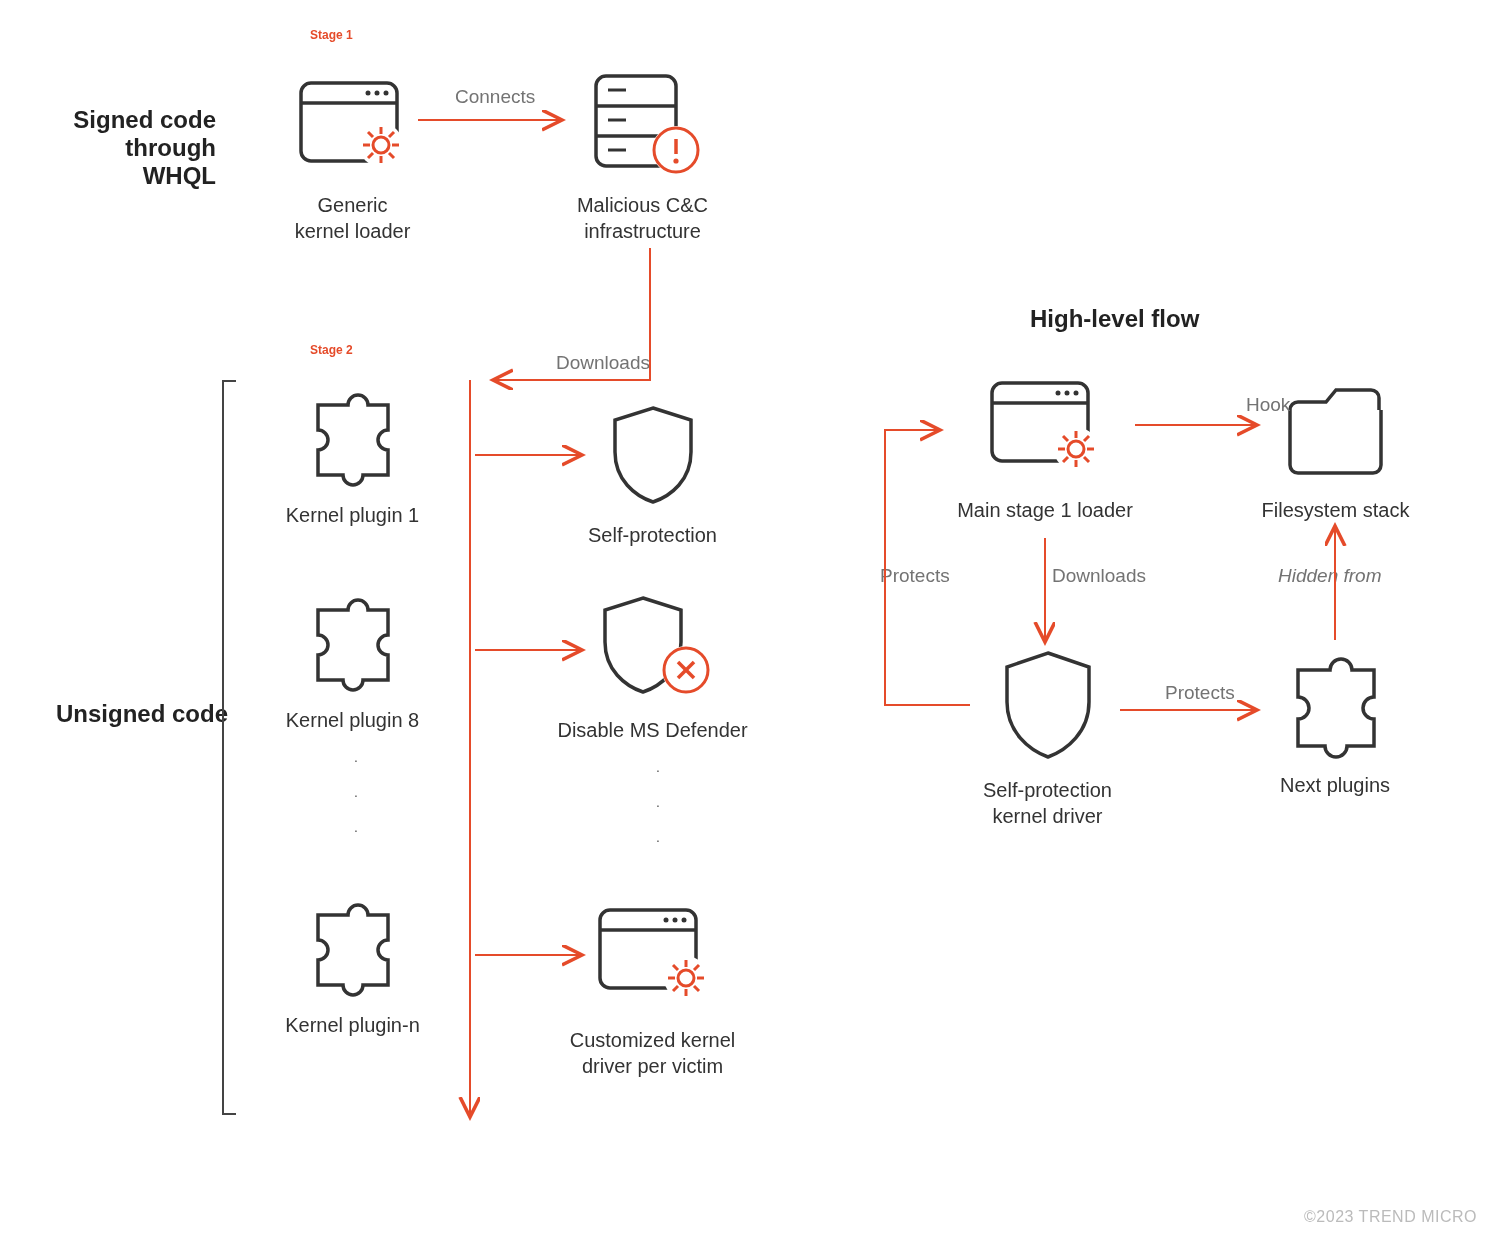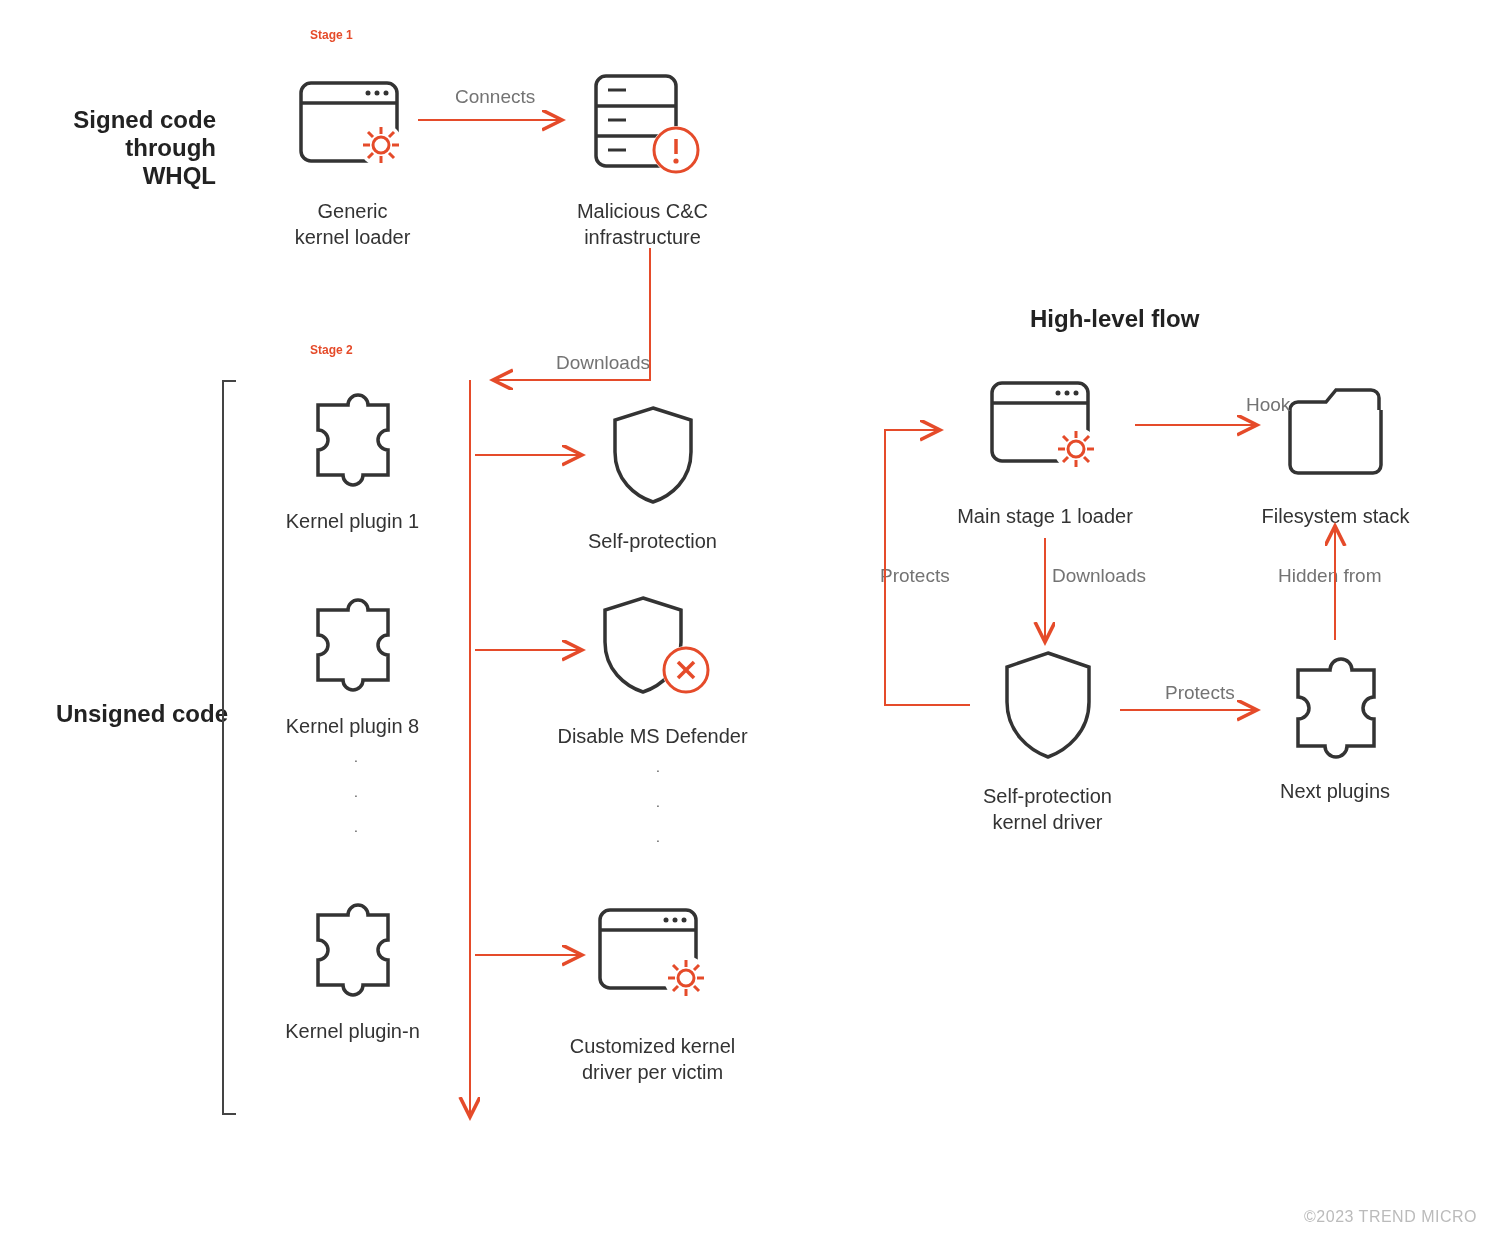--- a/index.html
+++ b/index.html
@@ -3,21 +3,21 @@
 <meta charset="utf-8">
 <style>
   * { box-sizing: border-box; margin: 0; padding: 0; }
   body { font-family: -apple-system, BlinkMacSystemFont, "Segoe UI", Arial, sans-serif; background: #fff; color: #333; width: 1507px; height: 1246px; position: relative; }
   .canvas { position: relative; width: 1507px; height: 1246px; }
   .stage-label { position: absolute; font-size: 12px; font-weight: 700; color: #e54b2a; }
   .section-label { position: absolute; font-size: 24px; font-weight: 700; color: #222; }
   .edge-label { position: absolute; font-size: 19px; color: #737373; }
   .node { position: absolute; text-align: center; }
   .node .icon { display: inline-block; }
-  .node .caption { margin-top: 14px; font-size: 20px; color: #333; line-height: 1.3; }
+  .node .caption { margin-top: 8px; font-size: 20px; color: #333; line-height: 1.3; }
   .dots-v { position: absolute; color: #555; font-size: 14px; line-height: 2.5; text-align: center; }
   svg.arrows { position: absolute; left: 0; top: 0; width: 1507px; height: 1246px; pointer-events: none; }
   .footer { position: absolute; right: 30px; bottom: 20px; font-size: 16px; color: #bbb; letter-spacing: .5px; }
   
   .bracket { position: absolute; border-top: 2px solid #444; border-bottom: 2px solid #444; border-left: 2px solid #444; }
 </style>
 </head>
 <body>
 <div class="canvas">
 
@@ -220,21 +220,21 @@
   </span>
   <div class="caption">Next plugins</div>
 </div>
 
 <div class="edge-label" style="left:455px; top:86px;">Connects</div>
 <div class="edge-label" style="left:556px; top:352px;">Downloads</div>
 <div class="edge-label" style="left:1246px; top:394px;">Hook</div>
 <div class="edge-label" style="left:880px; top:565px;">Protects</div>
 <div class="edge-label" style="left:1052px; top:565px;">Downloads</div>
 <div class="edge-label" style="left:1165px; top:682px;">Protects</div>
-<div class="edge-label" style="left:1278px; top:565px;">Hidden from</div>
+<div class="edge-label" style="left:1278px; top:565px;font-style:italic;">Hidden from</div>
 
 <svg class="arrows">
   <defs>
     <marker id="arr" markerWidth="12" markerHeight="12" refX="9" refY="5" orient="auto">
       <path d="M0 0 L10 5 L0 10" fill="none" stroke="#e54b2a" stroke-width="1.8"></path>
     </marker>
   </defs>
   <g stroke="#e54b2a" stroke-width="2" fill="none" marker-end="url(#arr)">
 
     <line x1="418" y1="120" x2="560" y2="120"></line>

